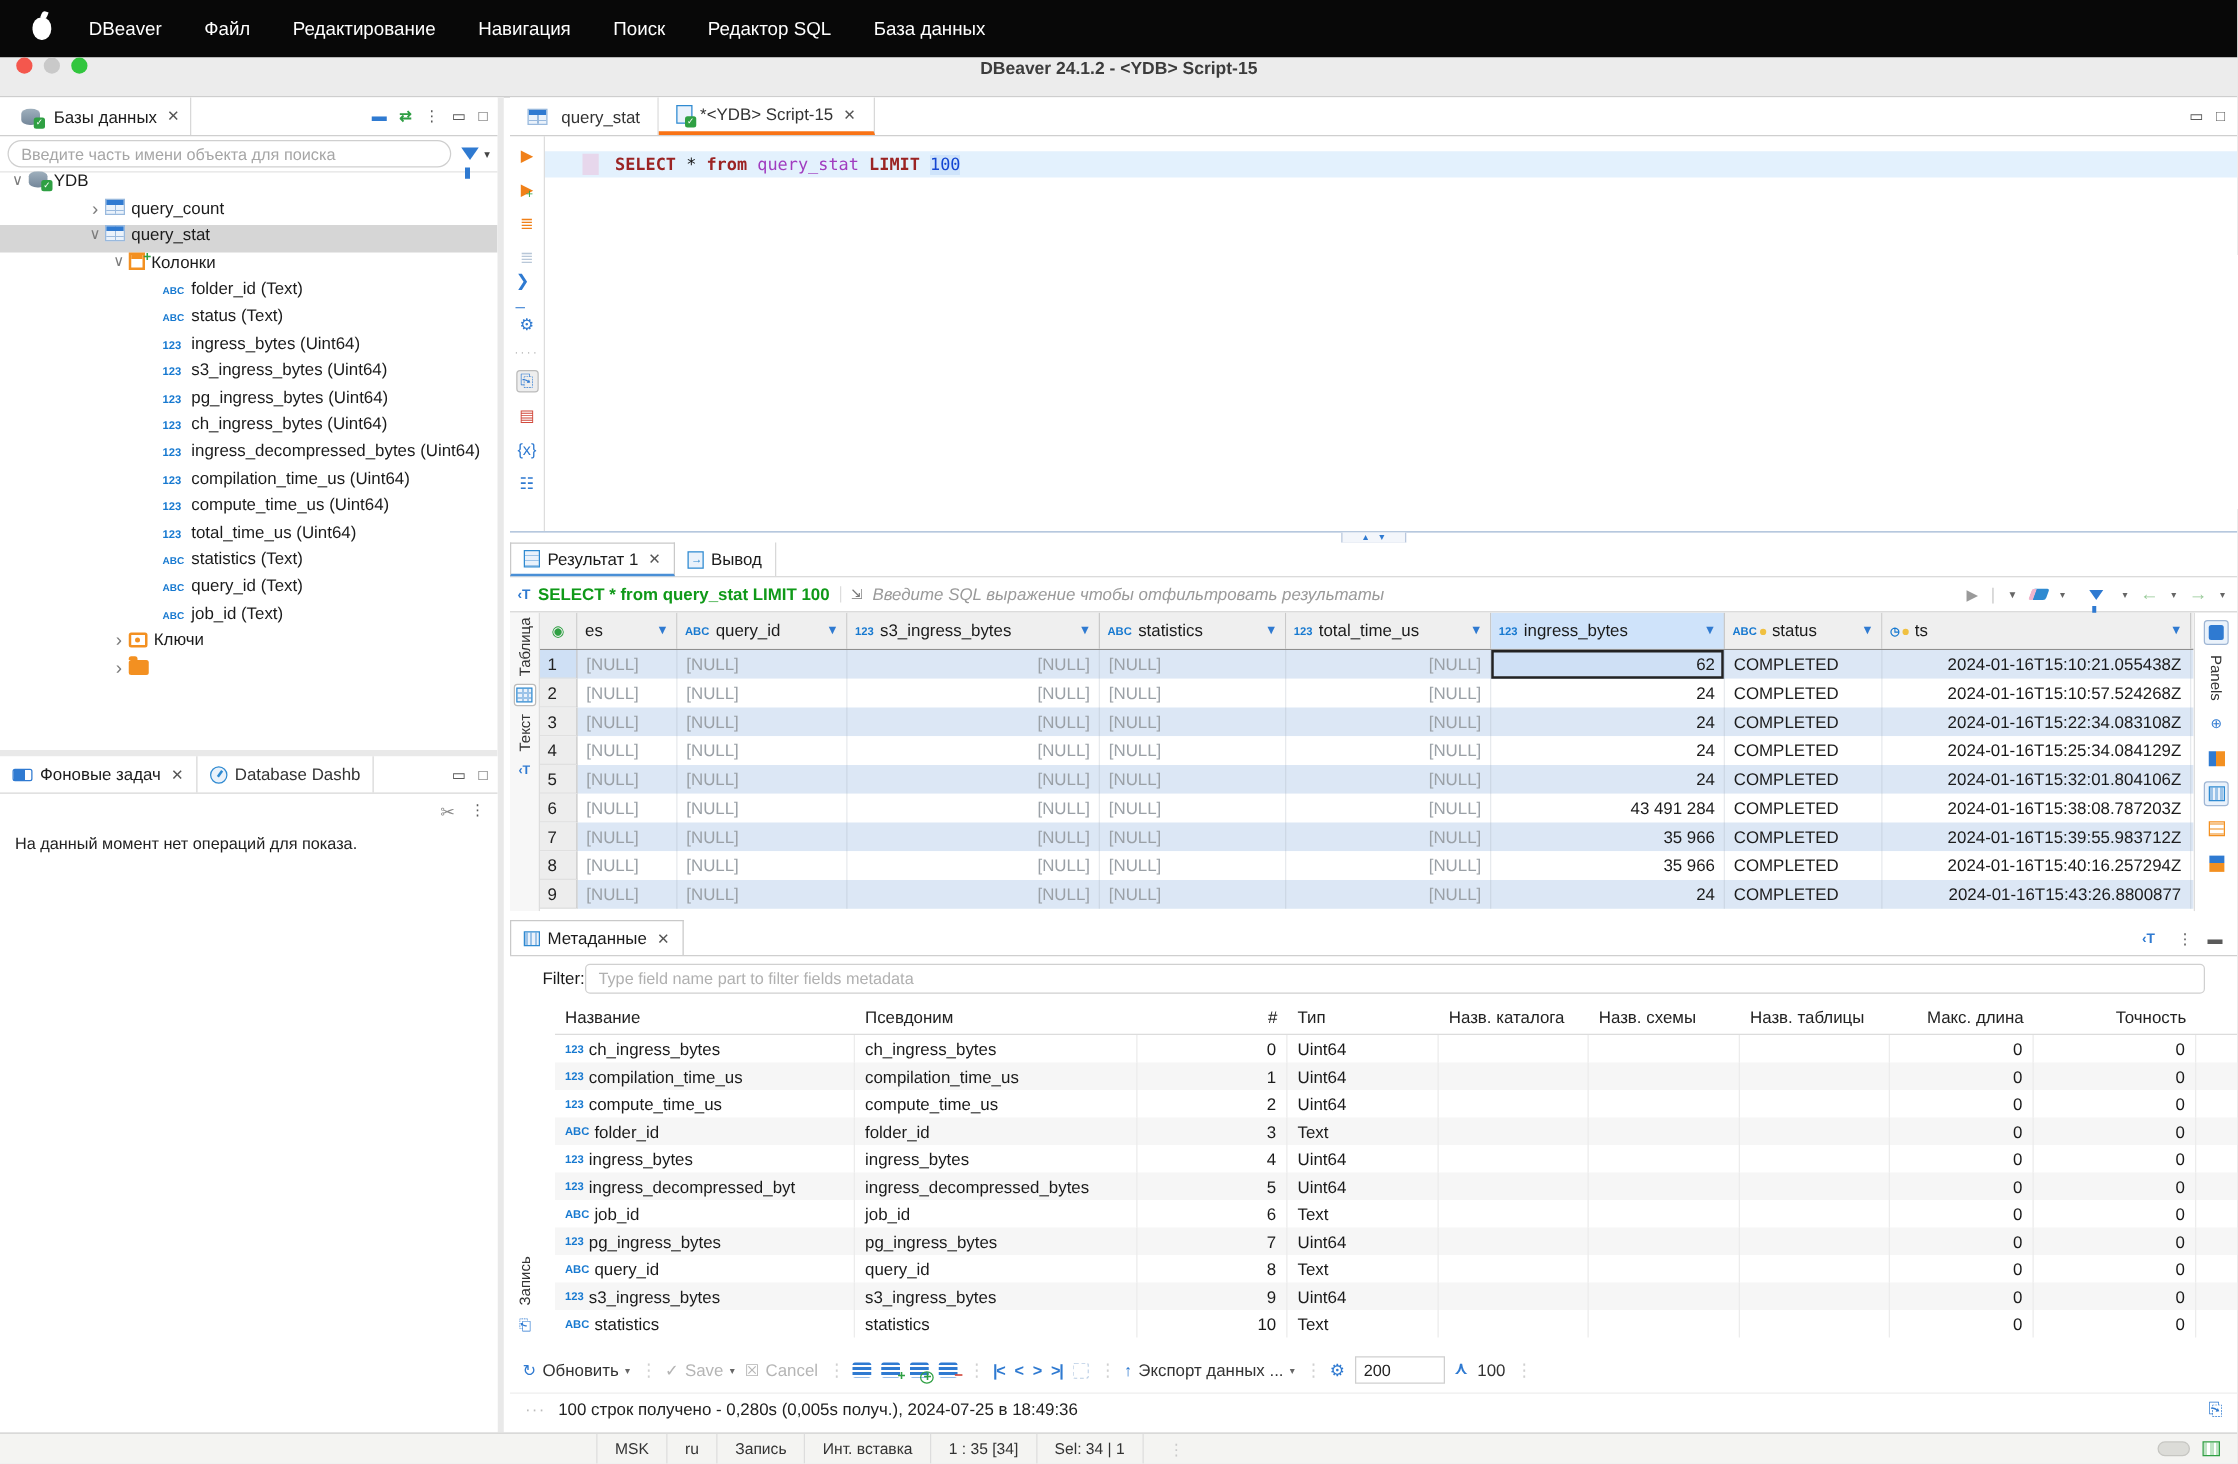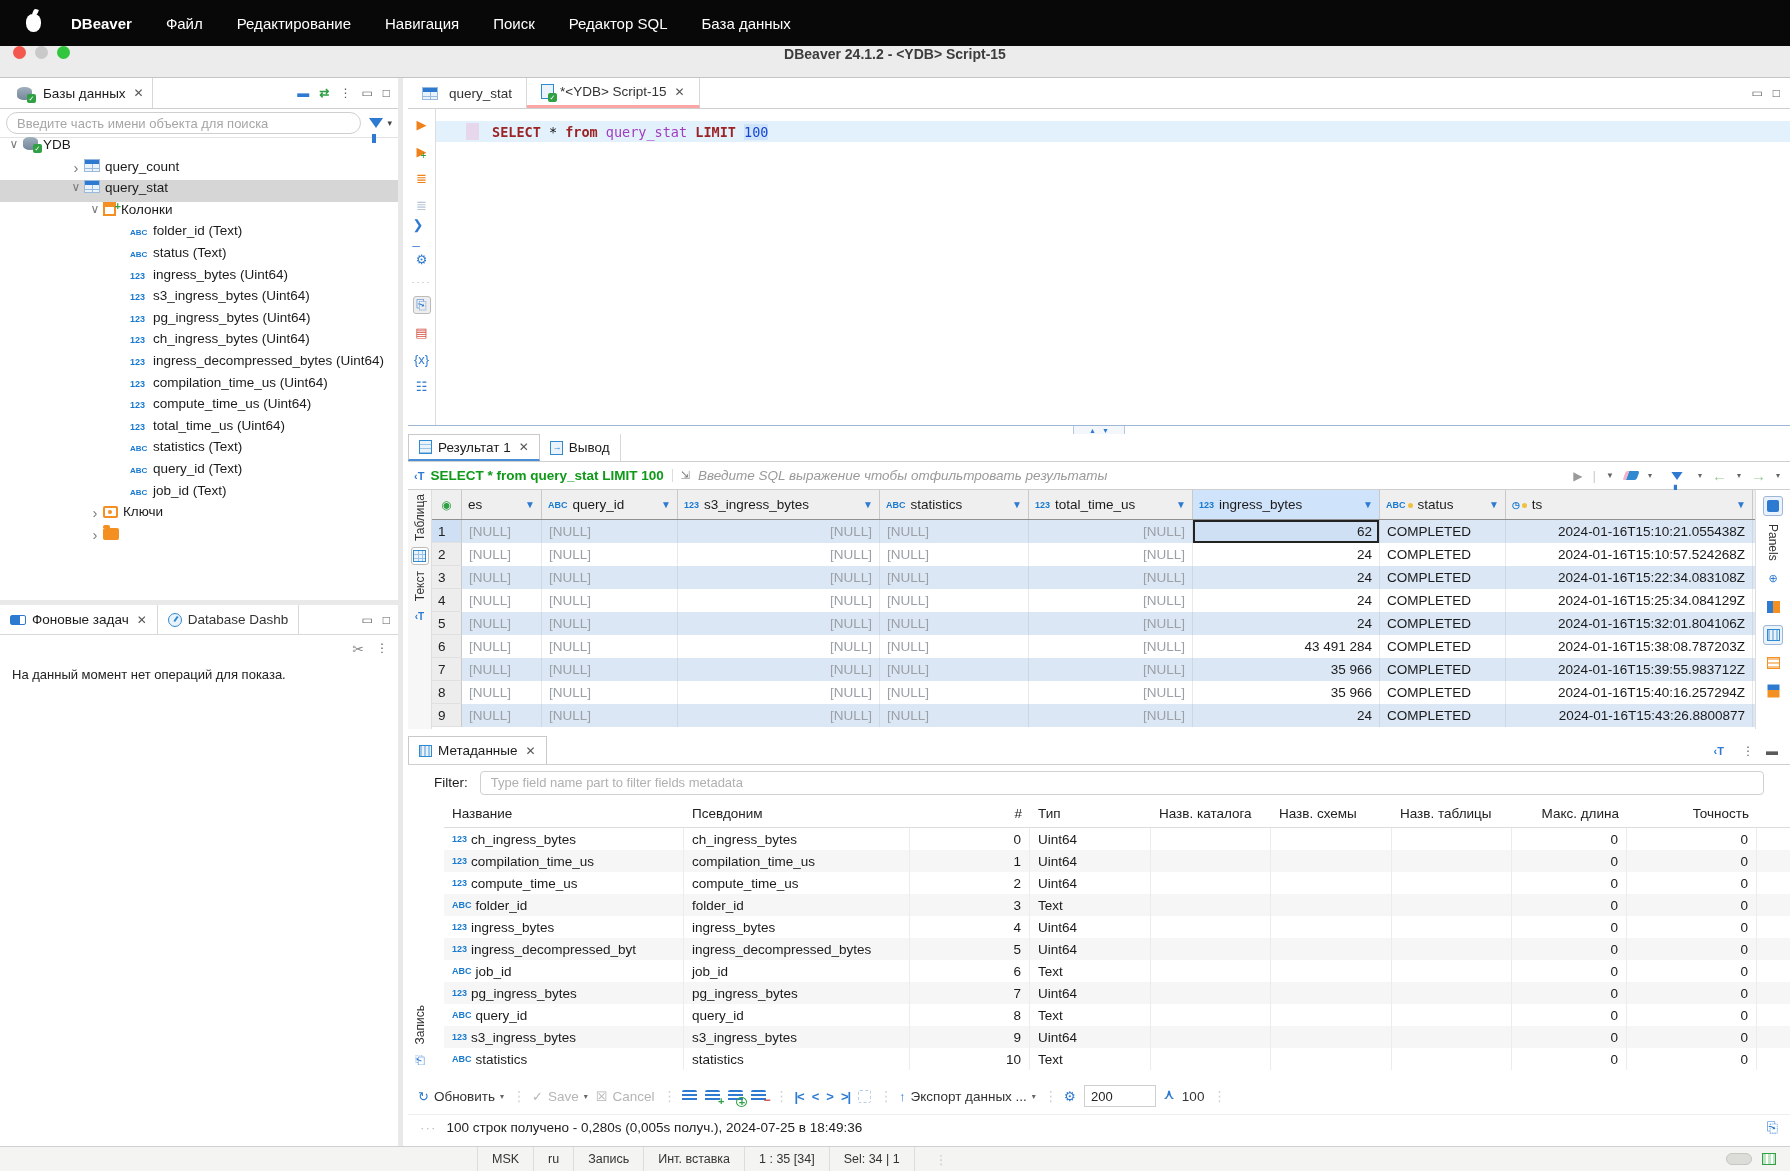--- a/index.html
+++ b/index.html
@@ -5,21 +5,21 @@
 *{margin:0;padding:0;box-sizing:border-box}
 html,body{background:#dadada}
 body{font-family:"Liberation Sans",sans-serif;color:#1b1b1b}
 .window{position:relative;width:1790px;height:1171px;background:#fff;overflow:hidden}
 
 
 .menubar{position:absolute;top:0;left:0;right:0;height:46px;background:#080808;color:#fff;display:flex;align-items:center;padding:0 26px;font-size:15px}
 .apple{width:15px;height:18px;background:#fff;border-radius:45% 45% 48% 48%;position:relative;margin-right:30px}
 .apple::before{content:"";position:absolute;top:-5px;left:7px;width:5px;height:6px;background:#fff;border-radius:50% 0;transform:rotate(20deg)}
 .menu-item{margin-right:34px;white-space:nowrap}
-.menu-item.first{font-weight:bold}
+.menu-item.first{font-weight:normal}
 
 
 .titlebar{position:absolute;top:46px;left:0;right:0;height:32px;background:#ececec;border-bottom:1px solid #c4c4c4;display:flex;}
 .lights{display:flex;gap:9px;margin-left:13px;z-index:2}
 .light{width:13px;height:13px;border-radius:50%}
 .light.r{background:#f4574d}.light.y{background:#c9c9c9}.light.g{background:#32c63e}
 .wtitle{position:absolute;left:0;right:0;text-align:center;font-weight:bold;font-size:14px;color:#3c3c3c}
 
 
 .main{position:absolute;top:78px;left:0;right:0;bottom:25px}
@@ -74,21 +74,21 @@
 .battery{width:16px;height:10px;border:1px solid #2f7ad1;border-radius:2px;background:linear-gradient(90deg,#2f7ad1 0 9px,transparent 9px)}
 .gauge{width:14px;height:14px;border-radius:50%;background:#eaf2fb;border:1px solid #2f8ad1;position:relative}
 .gauge::after{content:"";position:absolute;left:6px;top:2px;width:2px;height:6px;background:#2f8ad1;transform:rotate(35deg)}
 .lt-iconsrow{display:flex;justify-content:flex-end;gap:12px;padding:6px 10px;color:#777}
 .brokenlink{color:#8a8a8a;font-size:14px}
 .lt-empty{padding:4px 12px;font-size:13px;color:#222}
 
 
 .ed-tabs{position:absolute;top:0;left:0;right:0;height:31px;border-bottom:1px solid #cfcfcf;display:flex;align-items:flex-end;font-size:13.5px;background:#fff}
 .ed-tab{display:flex;align-items:center;gap:6px;height:30px;padding:0 14px;border-right:1px solid #d8d8d8;color:#333}
-.ed-tab.active{border-bottom:3px solid #fca5a5;background:#fff;font-weight:normal}
+.ed-tab.active{border-bottom:3px solid #f97316;background:#fff;font-weight:normal}
 .ed-right{margin-left:auto;display:flex;gap:10px;padding:0 10px 8px 0;color:#555}
 .script-ic{width:13px;height:15px;border:1px solid #2f8ad1;background:#eaf2fb;position:relative}
 .script-ic::after{content:"✓";position:absolute;right:-4px;bottom:-4px;width:9px;height:9px;background:#2fa043;color:#fff;font-size:7px;line-height:9px;text-align:center;border-radius:2px}
 
 
 .ed-body{position:absolute;top:31px;left:0;right:0;height:316px;display:flex}
 .ed-toolbar{width:28px;border-right:1px solid #ddd;display:flex;flex-direction:column;align-items:center;padding-top:6px;gap:9px;font-size:13px}
 .tb-ic{width:18px;height:18px;display:flex;align-items:center;justify-content:center;color:#2f7ad1}
 .tb-ic.orange{color:#f08019}
 .tb-ic.gray{color:#b8c7d8}
@@ -164,21 +164,21 @@
 .pic.box{border:1px solid #9fb6d4;background:#eaf2fb;border-radius:3px}
 .pic .sq{width:12px;height:12px;background:#2f7ad1;border-radius:2px}
 .calc-ic{width:13px;height:12px;border:1px solid #2f8ad1;background:repeating-linear-gradient(90deg,#9cc3e8 0 2px,#eaf2fb 2px 4px)}
 .orangegrid{width:13px;height:12px;border:1px solid #f39021;background:repeating-linear-gradient(#f6c48a 0 2px,#fff 2px 4px)}
 .colorsq{width:13px;height:12px;background:linear-gradient(90deg,#2f7ad1 0 6px,#f39021 6px)}
 
 
 .meta-tabs{position:absolute;top:658px;left:0;right:0;height:29px;border-bottom:1px solid #cfcfcf;display:flex;align-items:flex-end;font-size:13.5px;background:#fff}
 .meta-tab{display:flex;align-items:center;gap:6px;height:28px;padding:0 10px;border:1px solid #c9c9c9;border-bottom:none}
 .meta-right{margin-left:auto;display:flex;align-items:center;gap:12px;padding:0 12px 6px 0;color:#555}
-.meta-filter{position:absolute;top:687px;left:0;right:12px;height:35px;display:flex;align-items:center;padding:0 14px 0 26px;gap:12px;font-size:13.5px}
+.meta-filter{position:absolute;top:687px;left:0;right:12px;height:35px;display:flex;align-items:center;padding:0 14px 0 26px;font-size:13.5px}
 .meta-filter input{flex:1;height:24px;border:1px solid #d0d0d0;border-radius:4px;padding:0 10px;font-size:13px;outline:none;color:#333}
 .meta-filter input::placeholder{color:#b0b0b0}
 .meta-body{position:absolute;top:722px;left:0;right:0;height:274px;display:flex}
 .meta-side{width:24px;display:flex;flex-direction:column;justify-content:flex-end;align-items:center;gap:6px;padding-bottom:4px}
 .meta-table{flex:1;font-size:13.5px;padding-left:12px}
 .mhead{display:flex;height:28px;align-items:center;border-bottom:1px solid #dcdcdc;color:#222}
 .mh{padding:0 8px;white-space:nowrap;overflow:hidden}
 .mrow{display:flex;height:22px;align-items:center}
 .mrow:nth-child(odd){background:#f6f6f6}
 .mc{padding:0 8px;white-space:nowrap;overflow:hidden;border-right:1px solid #ececec;height:100%;display:flex;align-items:center}

